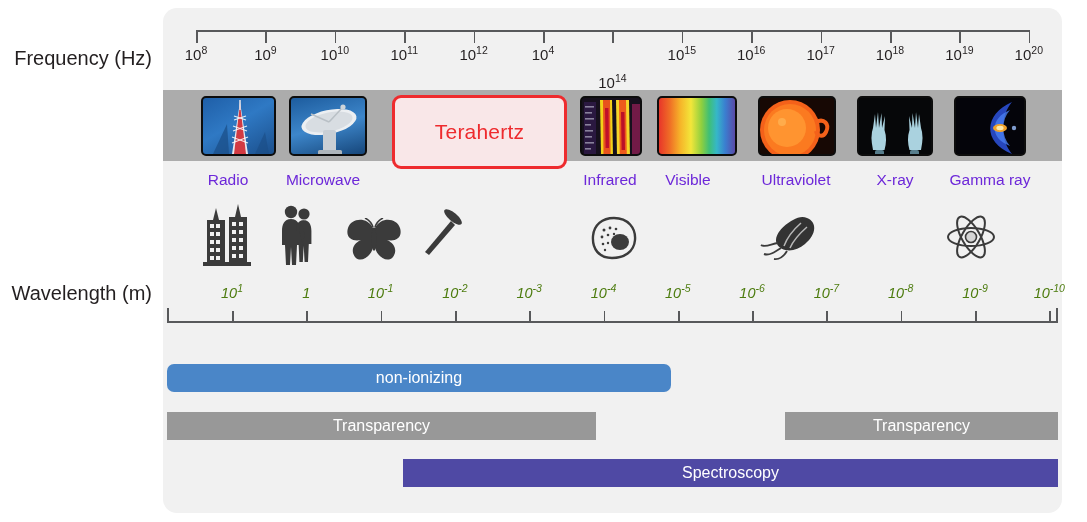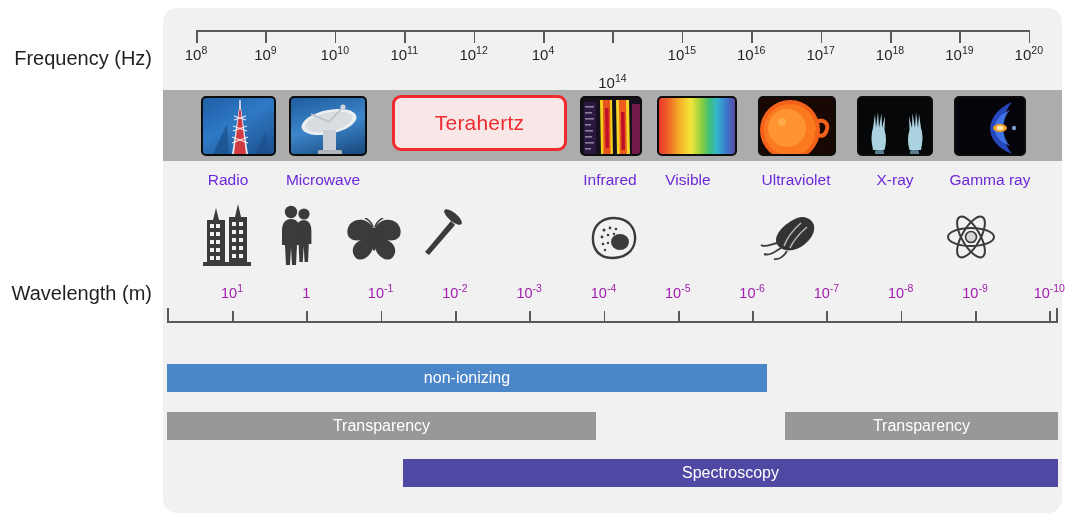--- a/index.html
+++ b/index.html
@@ -100,21 +100,21 @@
     box-sizing: border-box;
     overflow: hidden;
     background: #111;
   }
   .tile-inner { position: absolute; inset: 0; }
 
   
   .thz-box {
     position: absolute;
     top: 5px;
-    height: 56px;
+    height: 74px;
     border: 3.4px solid #ee2b2e;
     border-radius: 9px;
     background: #f9e7e8;
     box-sizing: border-box;
     display: flex;
     align-items: center;
     justify-content: center;
   }
   .thz-box span {
     color: #ee2b2e;
@@ -166,24 +166,25 @@
     position: absolute;
     top: 0px;
     width: 2.4px;
     height: 15px;
     background: #58595b;
   }
   .wave-label {
     position: absolute;
     top: -22px;
     font-size: 14.5px;
-    color: #a21caf;
+    color: #4d7c0f;
     transform: translateX(-50%);
     white-space: nowrap;
     line-height: 1;
+    font-style: italic;
   }
 
   
   .bar {
     position: absolute;
     height: 28px;
     display: flex;
     align-items: center;
     justify-content: center;
     color: #ffffff;
@@ -498,21 +499,21 @@
         <div class="wave-tick" style="left: 440.5px;"></div>
         <div class="wave-tick" style="left: 514.8px;"></div>
         <div class="wave-tick" style="left: 589.1px;"></div>
         <div class="wave-tick" style="left: 663.4px;"></div>
         <div class="wave-tick" style="left: 737.7px;"></div>
         <div class="wave-tick" style="left: 812px;"></div>
         <div class="wave-tick" style="left: 886.3px;"></div>
       </div>
   </div>
 
-  <div class="bar non-ionizing" style="left:167px; width:600px; background:#4a86c8;">
+  <div class="bar non-ionizing" style="left:167px; width:504px; background:#4a86c8;border-radius:7px;">
     <span>non-ionizing</span>
   </div>
 
   <div class="bar transparency" style="left:167px; width:429px; background:#989898;">
     <span>Transparency</span>
   </div>
 
   <div class="bar transparency" style="left:785px; width:273px; background:#989898;">
     <span>Transparency</span>
   </div>

